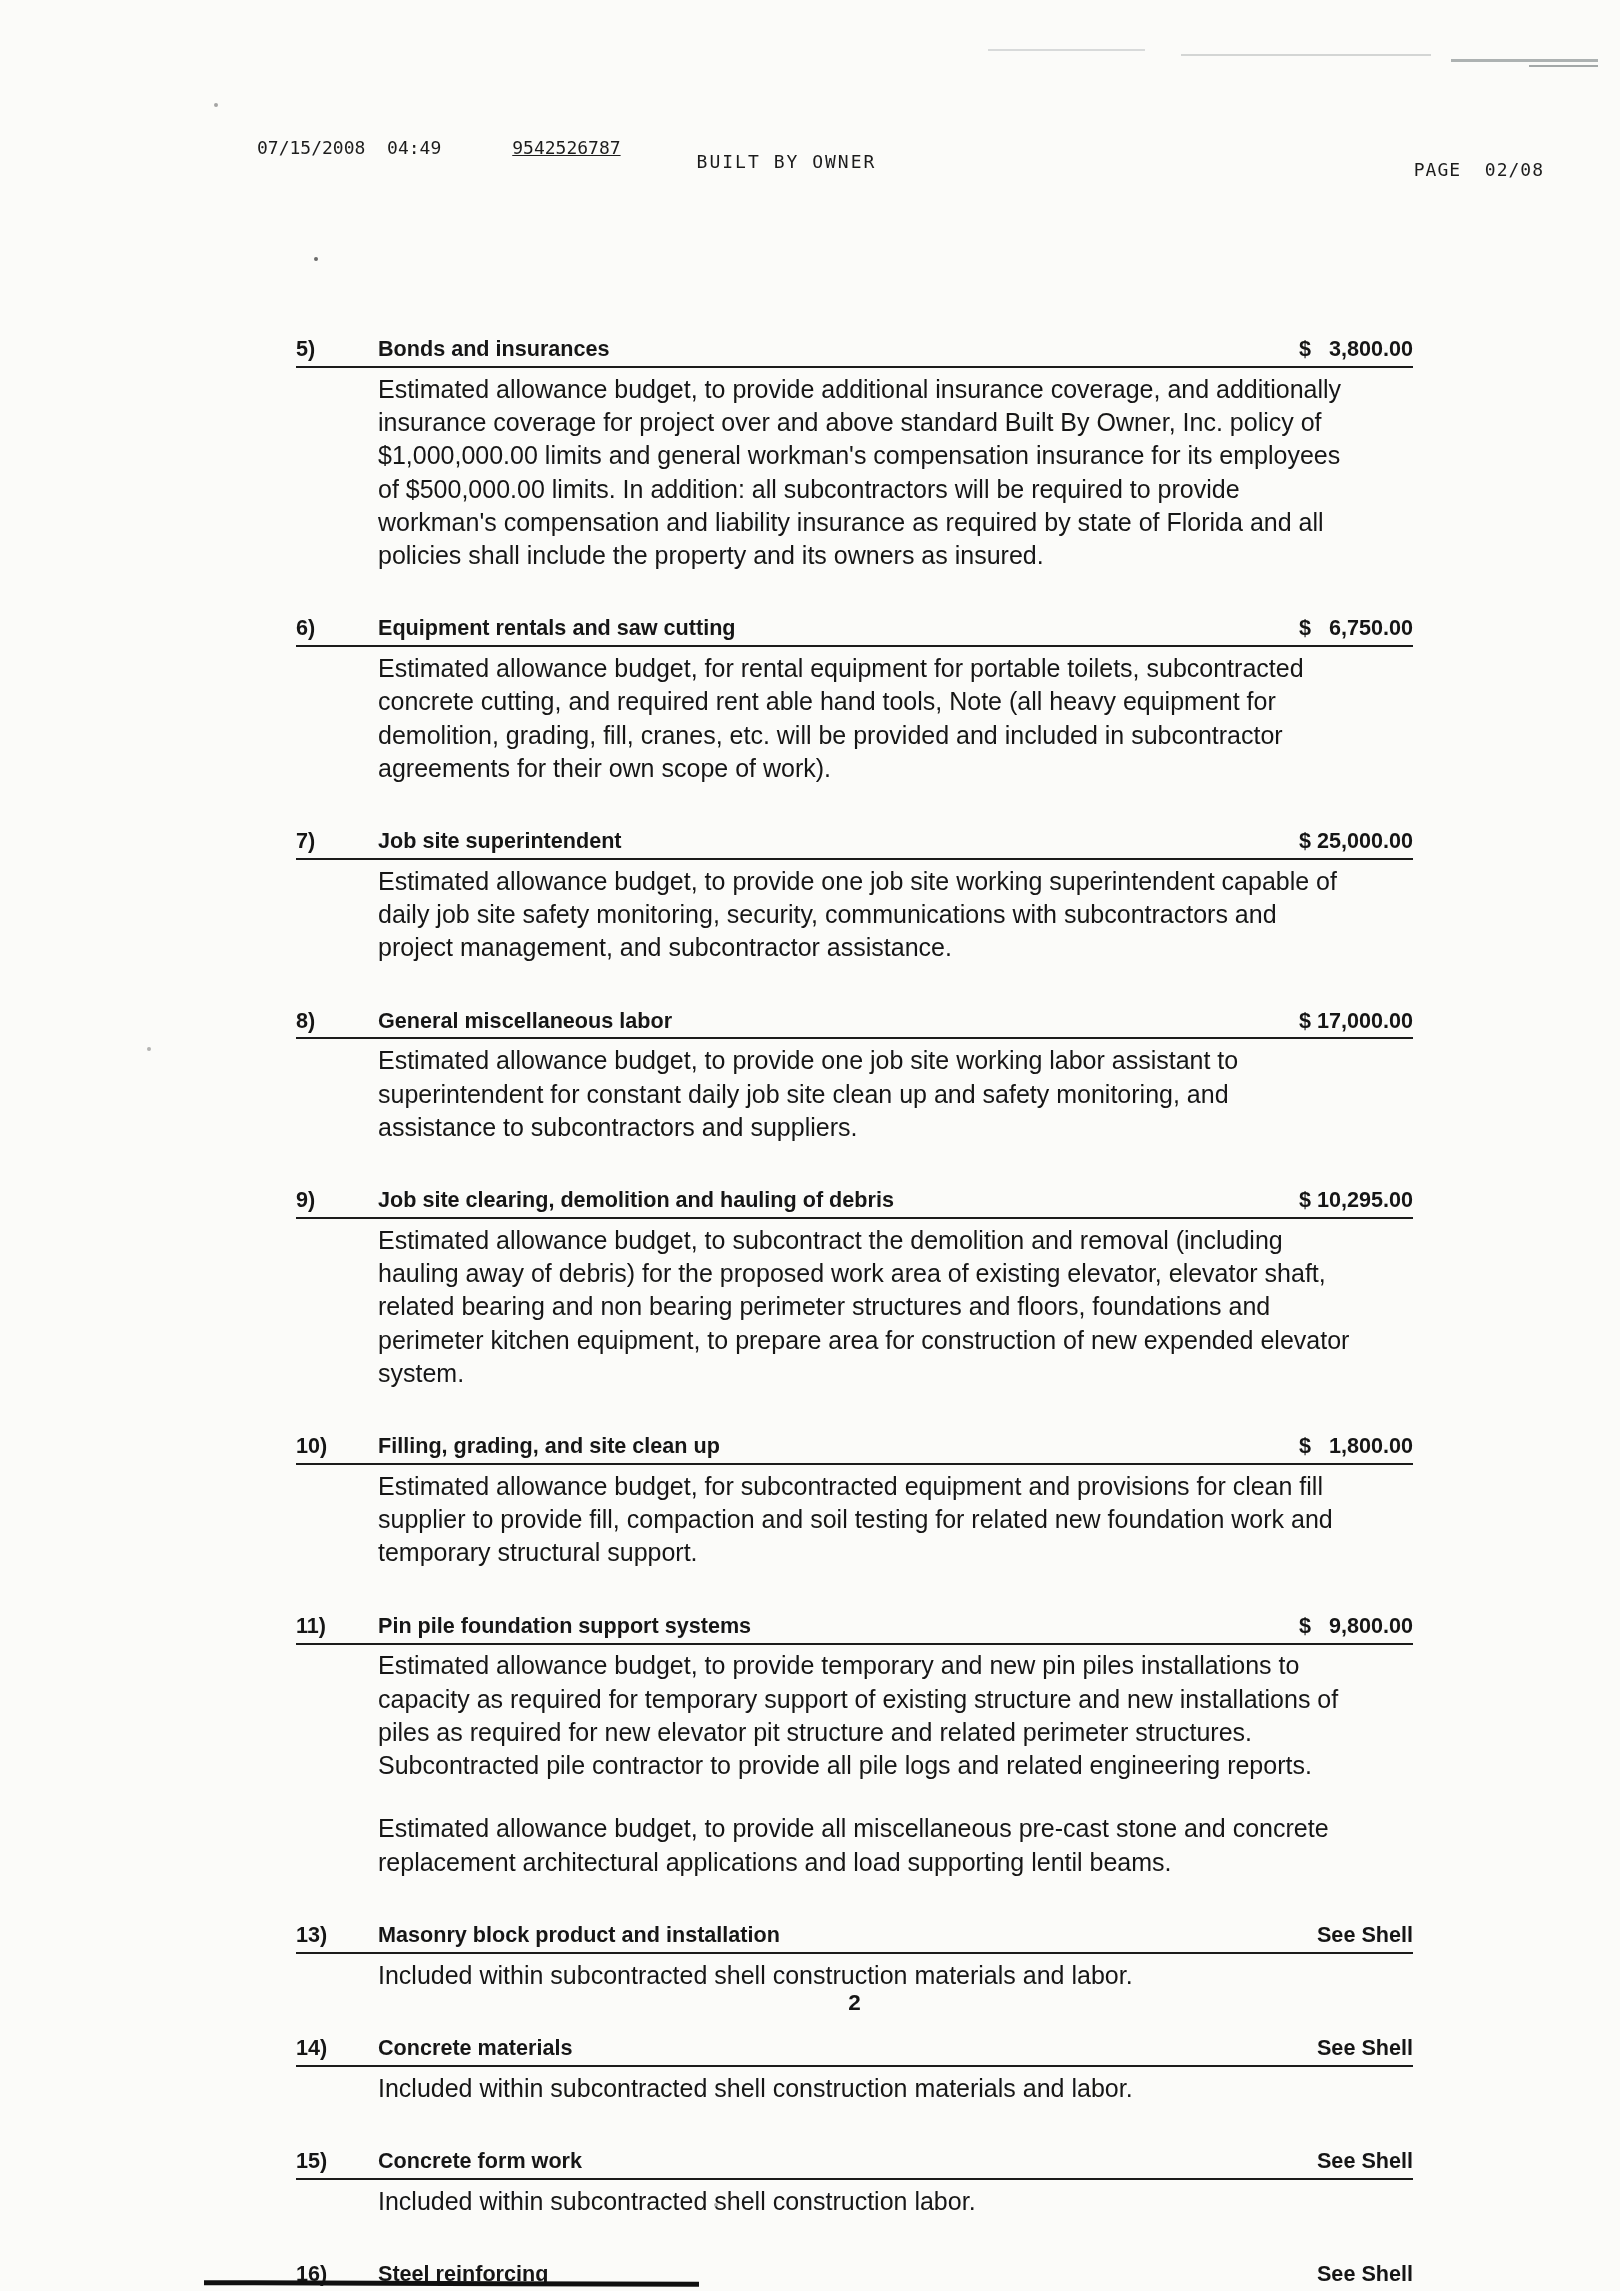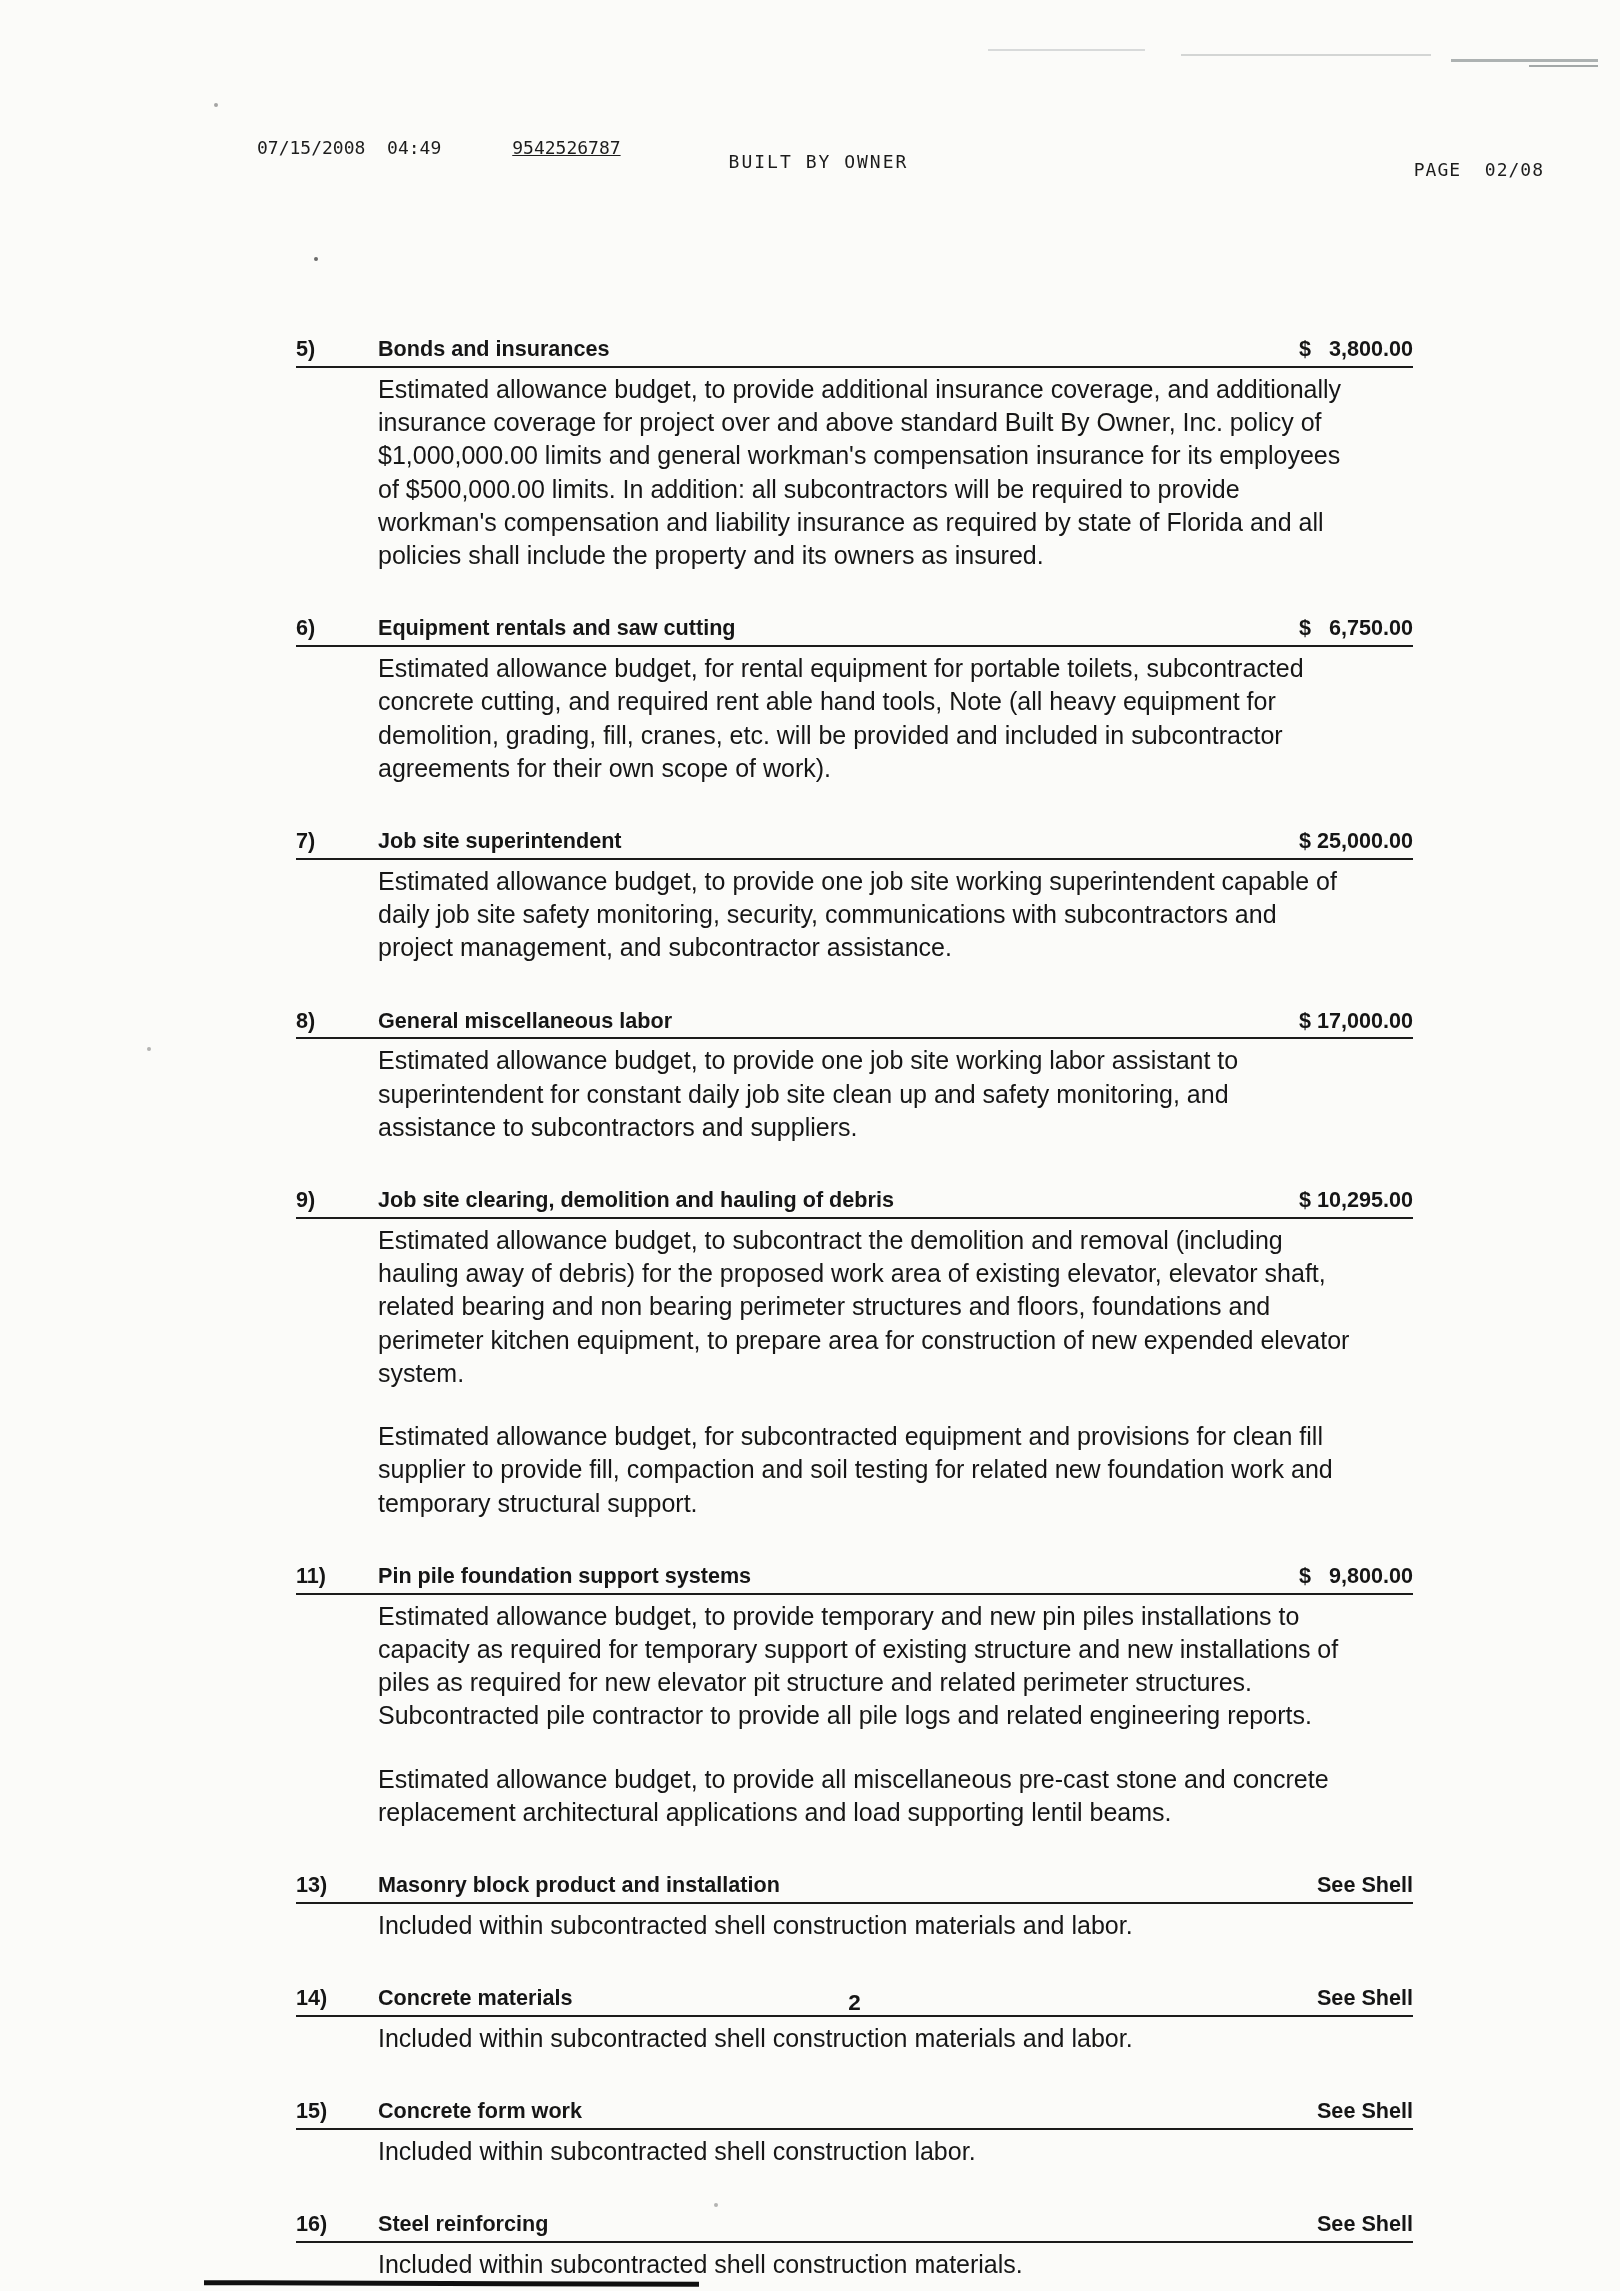--- a/index.html
+++ b/index.html
@@ -20,21 +20,21 @@
     left: 257px;
     right: 76px;
     display: flex;
     align-items: flex-start;
     font-family: "DejaVu Sans Mono", monospace;
     font-size: 18px;
     white-space: pre;
     color: #1c1c1c;
   }
   .fh-fax   { margin-left: 71px; text-decoration: underline; }
-  .fh-title { margin-left: 108px; margin-top: 13.7px; letter-spacing: 2px; }
+  .fh-title { margin-left: 76px; margin-top: 13.7px; letter-spacing: 2px; }
   .fh-page  { margin-left: auto; margin-top: 21.6px; letter-spacing: 1px; }
 
   
   .doc {
     position: absolute;
     top: 323px;
     left: 296px;
     width: 1117px;
   }
   .item { margin-bottom: 30px; }
@@ -146,20 +146,26 @@
         <div class="item-head">
           <span class="item-num">9)</span>
           <span class="item-title">Job site clearing, demolition and hauling of debris</span>
           <span class="item-fill"></span>
           <span class="item-amount">$ 10,295.00</span>
         </div>
         <p class="item-desc">Estimated allowance budget, to subcontract the demolition and removal (including hauling away of debris) for the proposed work area of existing elevator, elevator shaft, related bearing and non bearing perimeter structures and floors, foundations and perimeter kitchen equipment, to prepare area for construction of new expended elevator system.</p>
       </div>
 
       <div class="item">
+        <div class="item-head">
+          <span class="item-num">10)</span>
+          <span class="item-title">Filling, grading, and site clean up</span>
+          <span class="item-fill"></span>
+          <span class="item-amount">$   1,800.00</span>
+        </div>
         <p class="item-desc">Estimated allowance budget, for subcontracted equipment and provisions for clean fill supplier to provide fill, compaction and soil testing for related new foundation work and temporary structural support.</p>
       </div>
 
       <div class="item">
         <div class="item-head">
           <span class="item-num">11)</span>
           <span class="item-title">Pin pile foundation support systems</span>
           <span class="item-fill"></span>
           <span class="item-amount">$   9,800.00</span>
         </div>

